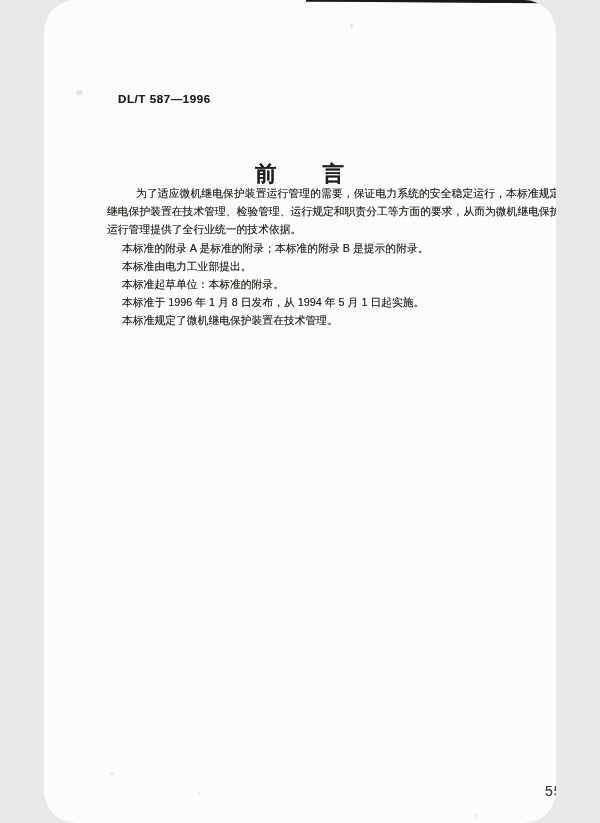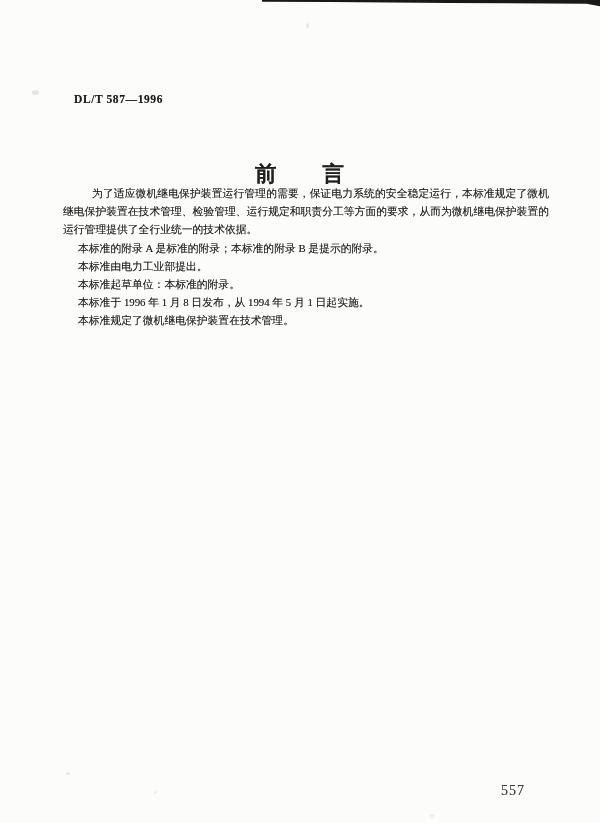--- a/index.html
+++ b/index.html
@@ -1,24 +1,25 @@
 <!DOCTYPE html>
 <html><head>
 <meta charset="utf-8">
 <style>
   html, body { margin: 0; padding: 0; background: #e8e8e8; }
   .page {
     position: relative;
-    width: 600px;
+    width: 512px;
     height: 823px;
     margin: 0 auto;
     background: #fcfcfa;
     color: #201e1c;
-    font-family: Liberation Serif, serif;
+    font-family: Liberation Sans, sans-serif;
     overflow: hidden;
+    border-radius: 32px;
   }
   
   .scan-streak {
     position: absolute;
     top: 0; left: 262px;
     width: 338px; height: 7px;
     background: #1b1917;
     clip-path: polygon(0 0, 100% 0, 100% 90%, 96% 55%, 55% 42%, 20% 30%, 0 26%);
   }
   .doc-header {

